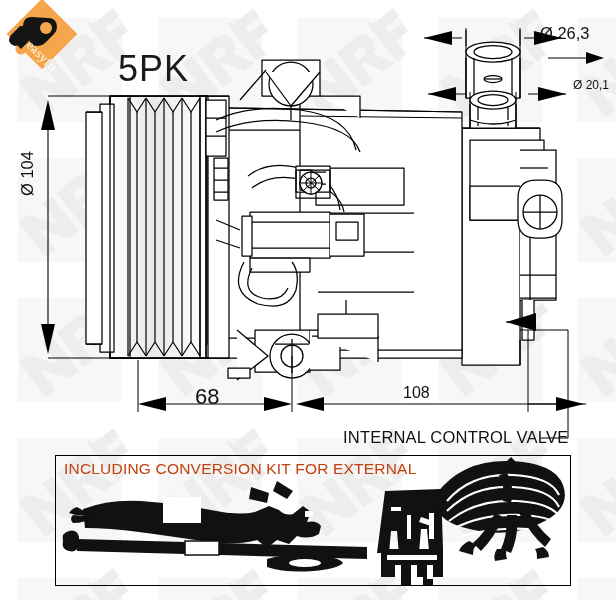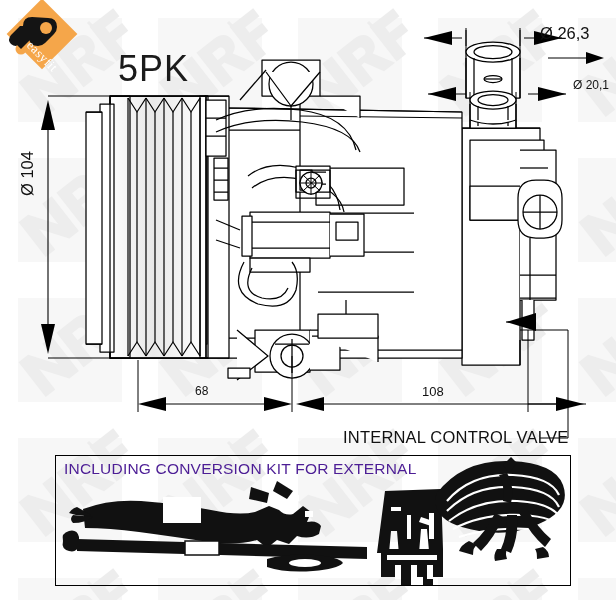--- a/index.html
+++ b/index.html
@@ -17,32 +17,32 @@
   #logo{position:absolute;left:2px;top:0px;width:80px;height:72px;}
 
   
   .lbl{position:absolute;white-space:nowrap;}
   #pk-label{left:118px;top:48px;font-size:36px;font-weight:400;letter-spacing:1px;color:#1b1b1b;}
 
   #dim-d263{left:540px;top:24px;font-size:16.5px;}
   #dim-d201{left:533px;top:78px;font-size:12px;margin-left:40px;}
   #dim-104{left:18px;top:196px;font-size:16.5px;
            transform:rotate(-90deg);transform-origin:left top;}
-  #dim-68{left:195px;top:384px;font-size:12px;}
-  #dim-108{left:422px;top:384px;font-size:13px;}
+  #dim-68{left:195px;top:384px;font-size:22px;}
+  #dim-108{left:403px;top:384px;font-size:16px;}
   #icv-label{left:343px;top:428px;font-size:16.5px;letter-spacing:.2px;}
 
   
   #draw{position:absolute;left:0;top:0;width:616px;height:600px;}
 
   
   #kitbox{position:absolute;left:55px;top:455px;width:516px;height:131px;
           border:1.6px solid #000;background:transparent;box-sizing:border-box;}
   #kit-text{position:absolute;left:64px;top:460px;width:430px;
-            font-size:15.5px;line-height:17px;letter-spacing:.2px;color:#4c1d95;}
+            font-size:15.5px;line-height:17px;letter-spacing:.2px;color:#c2410c;}
   #kit-text span{display:block;}
   #kitart{position:absolute;left:55px;top:455px;width:516px;height:131px;}
 </style>
 </head>
 <body>
 
 <div id="stage">
 
   <svg id="watermark" viewBox="0 0 616 600" xmlns="http://www.w3.org/2000/svg">
     <defs>

